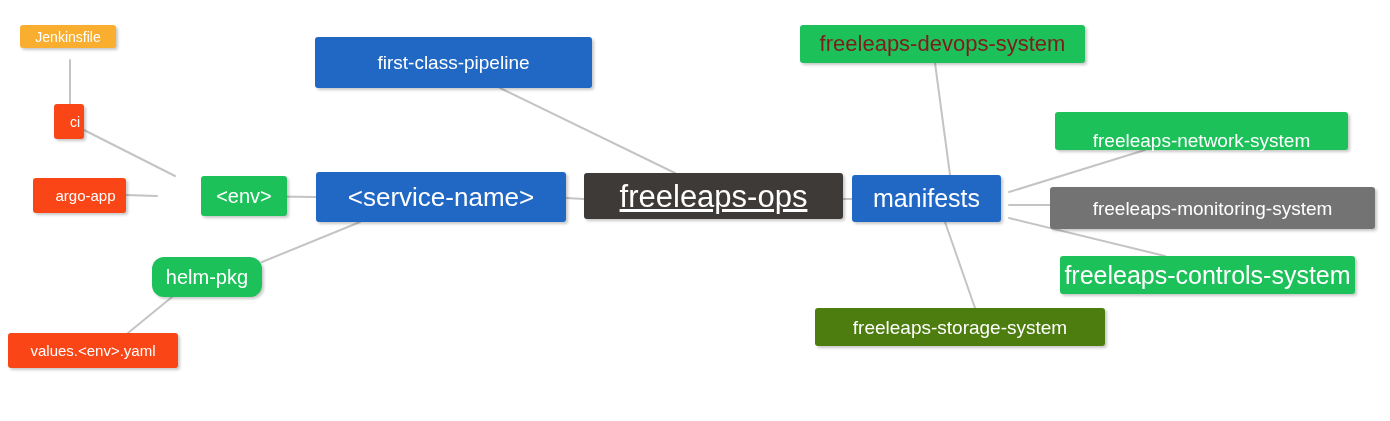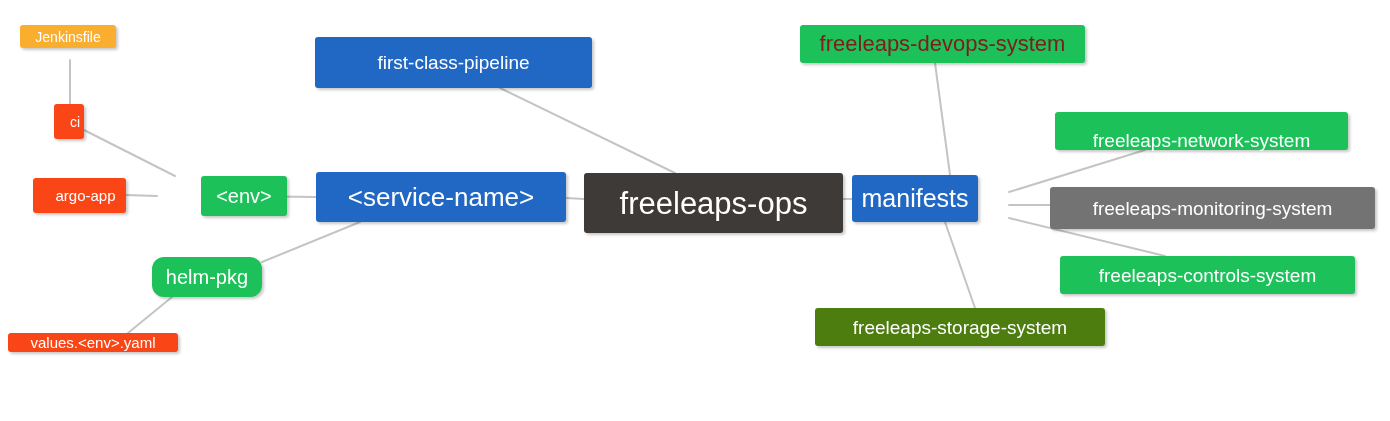--- a/index.html
+++ b/index.html
@@ -61,43 +61,43 @@
     </div>
     <div class="node" style="left: 33px; top: 178px; width: 93px; height: 35px; background: rgb(250, 70, 22); font-size: 15px; color: rgb(255, 255, 255); padding-left: 12px;">
       <span>argo-app</span>
     </div>
     <div class="node" style="left: 157px; top: 176px; width: 86px; height: 40px; background: rgb(29, 193, 90); font-size: 20px; color: rgb(255, 255, 255); margin-left: 44px;">
       <span>&lt;env&gt;</span>
     </div>
     <div class="node" style="left: 152px; top: 257px; width: 110px; height: 40px; background: rgb(29, 193, 90); font-size: 20px; color: rgb(255, 255, 255); border-radius: 12px;">
       <span>helm-pkg</span>
     </div>
-    <div class="node" style="left: 8px; top: 333px; width: 170px; height: 19px; background: rgb(250, 70, 22); font-size: 15px; color: rgb(255, 255, 255);">
+    <div class="node" style="left: 8px; top: 333px; width: 170px; height: 35px; background: rgb(250, 70, 22); font-size: 15px; color: rgb(255, 255, 255);">
       <span>values.&lt;env&gt;.yaml</span>
     </div>
     <div class="node" style="left: 315px; top: 37px; width: 277px; height: 51px; background: rgb(33, 104, 196); font-size: 19px; color: rgb(255, 255, 255);">
       <span>first-class-pipeline</span>
     </div>
     <div class="node" style="left: 316px; top: 172px; width: 250px; height: 50px; background: rgb(33, 104, 196); font-size: 26px; color: rgb(255, 255, 255); justify-content: center;">
       <span>&lt;service-name&gt;</span>
     </div>
-    <div class="node" style="left: 584px; top: 173px; width: 259px; height: 60px; background: rgb(62, 58, 56); font-size: 31px; color: rgb(255, 255, 255);">
+    <div class="node" style="left: 584px; top: 173px; width: 259px; height: 46px; background: rgb(62, 58, 56); font-size: 31px; color: rgb(255, 255, 255); text-decoration: underline;">
       <span>freeleaps-ops</span>
     </div>
-    <div class="node" style="left: 852px; top: 175px; width: 126px; height: 47px; background: rgb(33, 104, 196); font-size: 25px; color: rgb(255, 255, 255);">
+    <div class="node" style="left: 852px; top: 175px; width: 149px; height: 47px; background: rgb(33, 104, 196); font-size: 25px; color: rgb(255, 255, 255);">
       <span>manifests</span>
     </div>
     <div class="node" style="left: 800px; top: 25px; width: 285px; height: 38px; background: rgb(29, 193, 90); font-size: 22px; color: #7f1d1d;">
       <span>freeleaps-devops-system</span>
     </div>
     <div class="node" style="left: 1055px; top: 112px; width: 293px; height: 38px; background: rgb(29, 193, 90); font-size: 19px; color: rgb(255, 255, 255); align-items: flex-end;">
       <span>freeleaps-network-system</span>
     </div>
     <div class="node" style="left: 1050px; top: 187px; width: 325px; height: 42px; background: #737373; font-size: 19px; color: rgb(255, 255, 255);">
       <span>freeleaps-monitoring-system</span>
     </div>
-    <div class="node" style="left: 1060px; top: 256px; width: 295px; height: 38px; background: rgb(29, 193, 90); font-size: 19px; color: rgb(255, 255, 255);">
+    <div class="node" style="left: 1060px; top: 256px; width: 295px; height: 38px; background: rgb(29, 193, 90); font-size: 25px; color: rgb(255, 255, 255);">
       <span>freeleaps-controls-system</span>
     </div>
     <div class="node" style="left: 815px; top: 308px; width: 290px; height: 38px; background: #4d7c0f; font-size: 19px; color: rgb(255, 255, 255);">
       <span>freeleaps-storage-system</span>
     </div>
   </div>
 
 </body></html>

